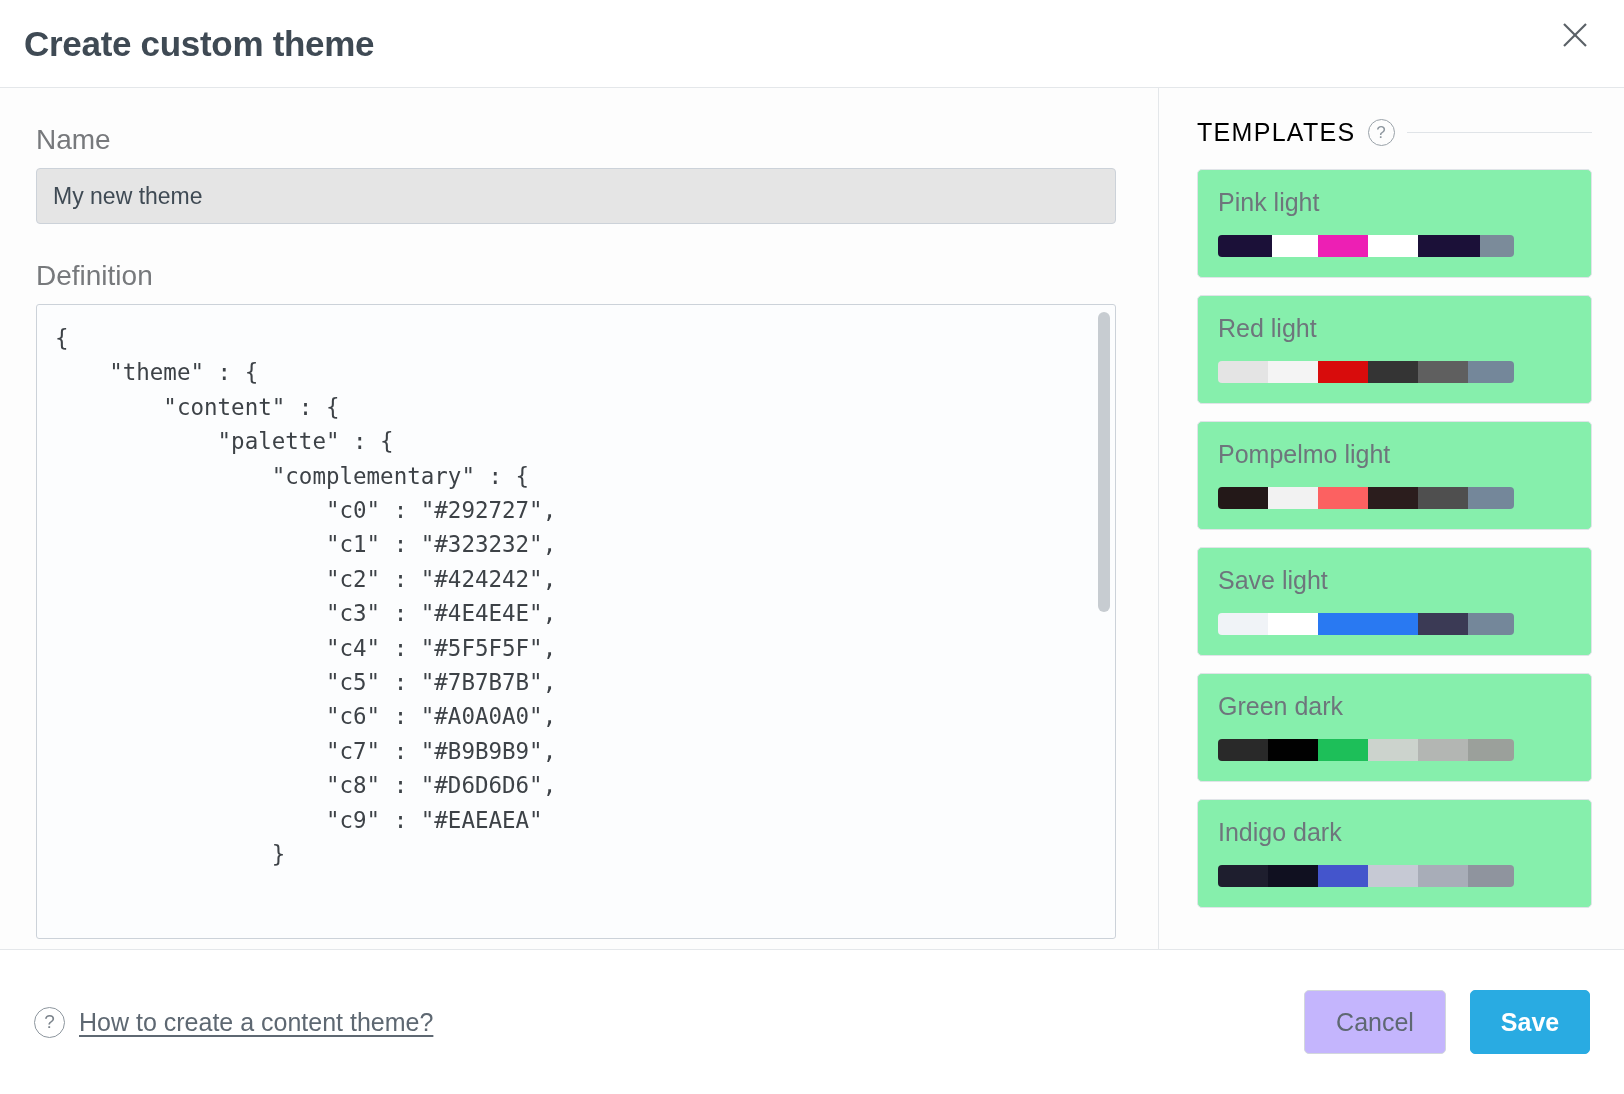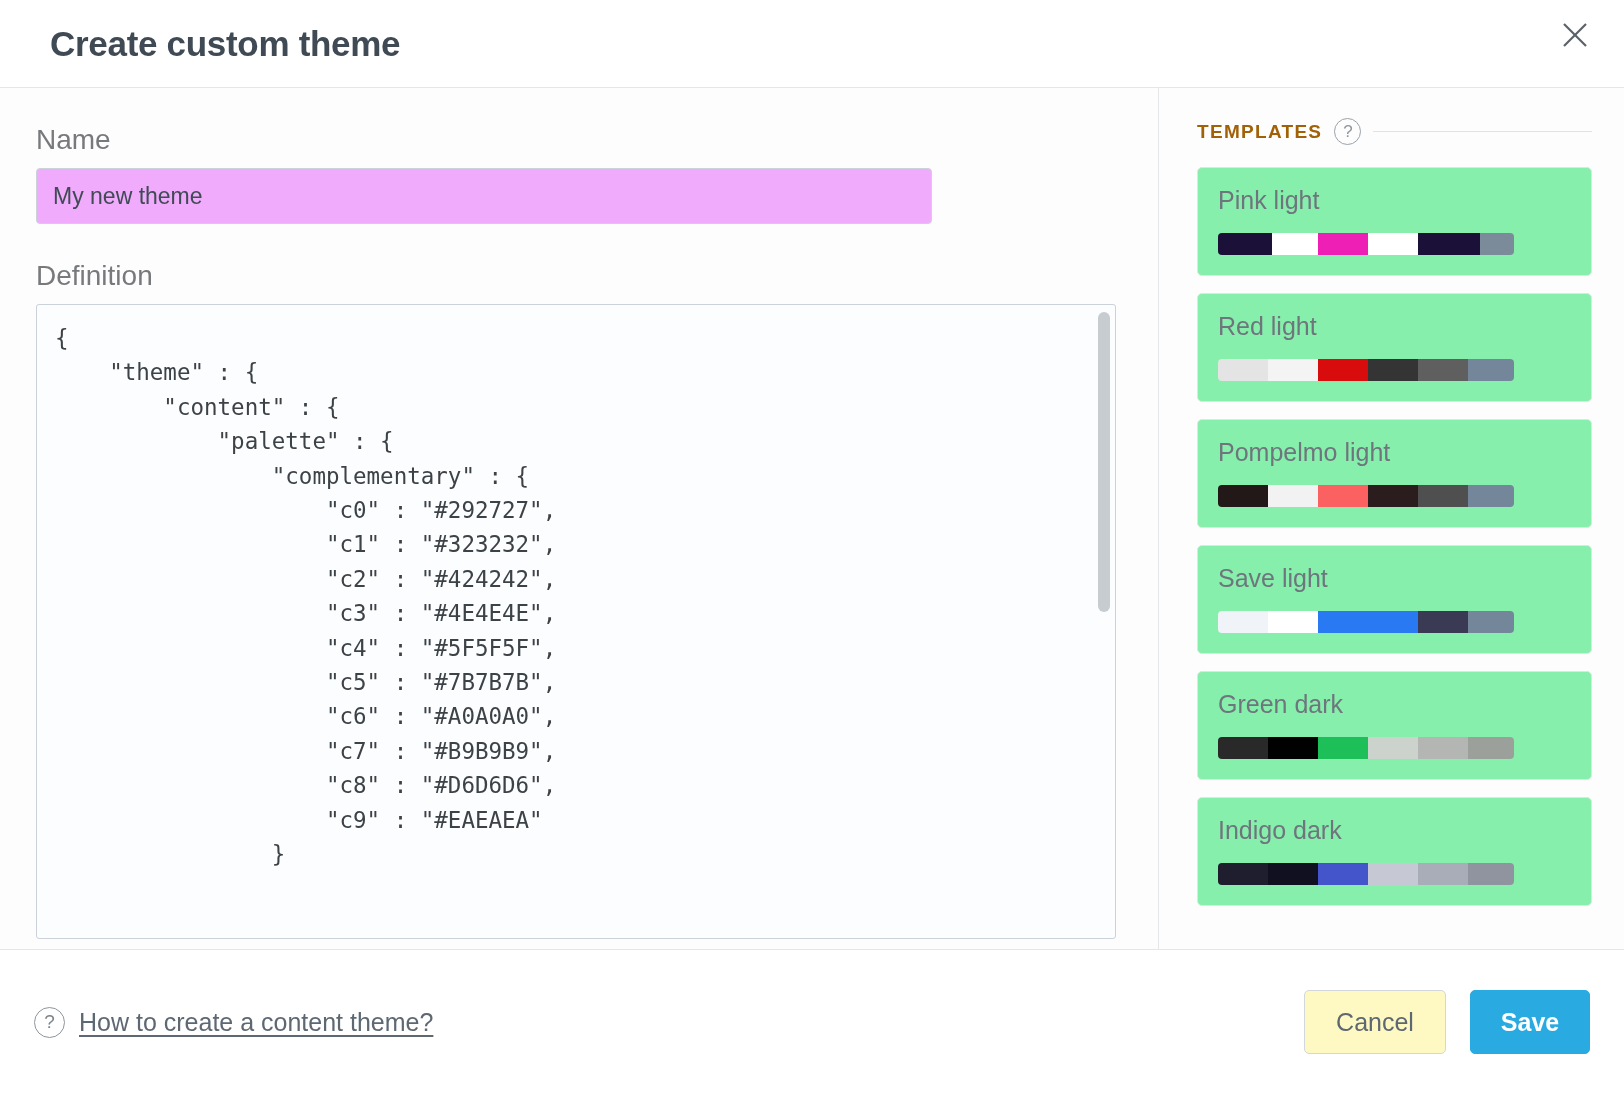--- a/index.html
+++ b/index.html
@@ -16,21 +16,21 @@
     display: flex; flex-direction: column;
     background: #ffffff;
   }
 
   
   .dialog-header {
     height: 88px;
     flex: 0 0 88px;
     border-bottom: 1px solid #e4e7ea;
     display: flex; align-items: center;
-    padding: 0 50px;
+    padding: 0 24px;
     position: relative;
     background: #fff;
   }
   .dialog-title {
     font-size: 35px;
     font-weight: bold;
     color: #3f4a54;
     letter-spacing: -0.3px;
   }
   .close-btn {
@@ -61,25 +61,25 @@
   }
 
   .field-label {
     font-size: 28px;
     color: #77797c;
     margin-bottom: 12px;
     font-weight: normal;
   }
 
   .name-input {
-    width: 896px;
+    width: 1080px;
     height: 56px;
     border: 1px solid #ccd2d9;
     border-radius: 4px;
-    background: #f0abfc;
+    background: #e5e5e5;
     font-family: "Liberation Sans", sans-serif;
     font-size: 23px;
     color: #3f4a54;
     padding: 0 16px;
     outline: none;
   }
 
   .definition-label { margin-top: 36px; }
 
   .code-wrap {
@@ -125,24 +125,24 @@
     overflow: hidden;
     background: #fdfdfd;
     min-width: 0;
   }
   .templates-head {
     display: flex; align-items: center;
     gap: 12px;
     margin-bottom: 22px;
   }
   .templates-title {
-    font-size: 19px;
+    font-size: 25px;
     letter-spacing: 1.3px;
-    color: #a16207;
-    font-weight: bold;
+    color: #000000;
+    font-weight: normal;
   }
   .help-circle {
     width: 27px; height: 27px;
     border-radius: 50%;
     border: 1.6px solid #9aa2a9;
     color: #8d969e;
     font-size: 17px;
     display: flex; align-items: center; justify-content: center;
     cursor: pointer;
     flex: 0 0 auto;
@@ -208,21 +208,21 @@
     font-family: "Liberation Sans", sans-serif;
     font-size: 25px;
     border-radius: 5px;
     cursor: pointer;
     height: 64px;
     display: flex; align-items: center; justify-content: center;
   }
   .btn-cancel {
     width: 142px;
     border: 1px solid #d2d7dc;
-    background: #fef9c3;
+    background: #c4b5fd;
     color: #5e6872;
     margin-right: 24px;
   }
   .btn-save {
     width: 120px;
     border: 1px solid #29abe2;
     background: #29abe2;
     color: #ffffff;
     font-weight: bold;
   }

